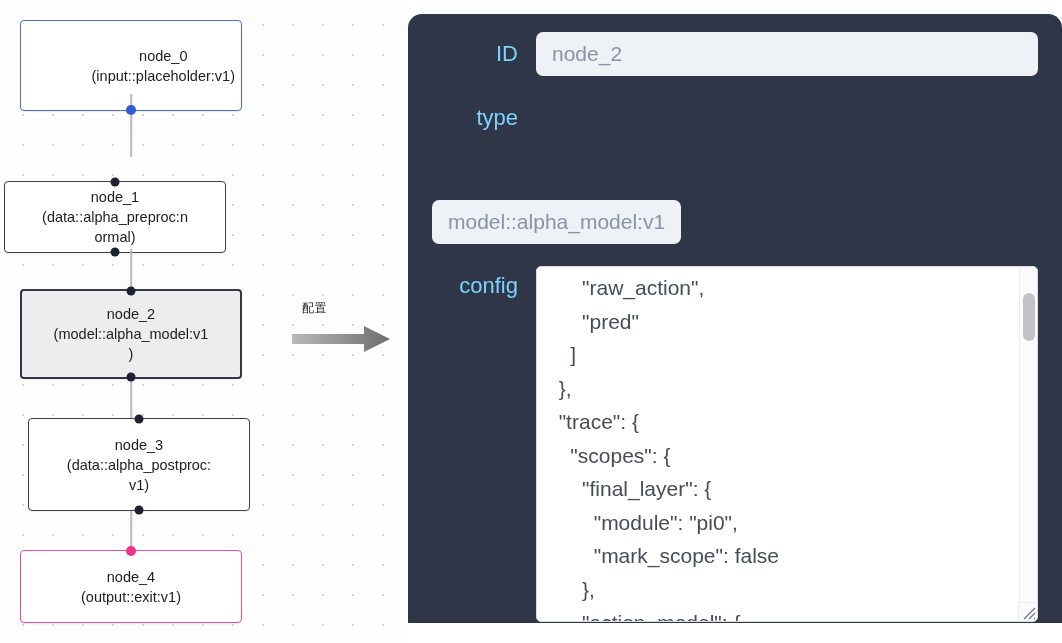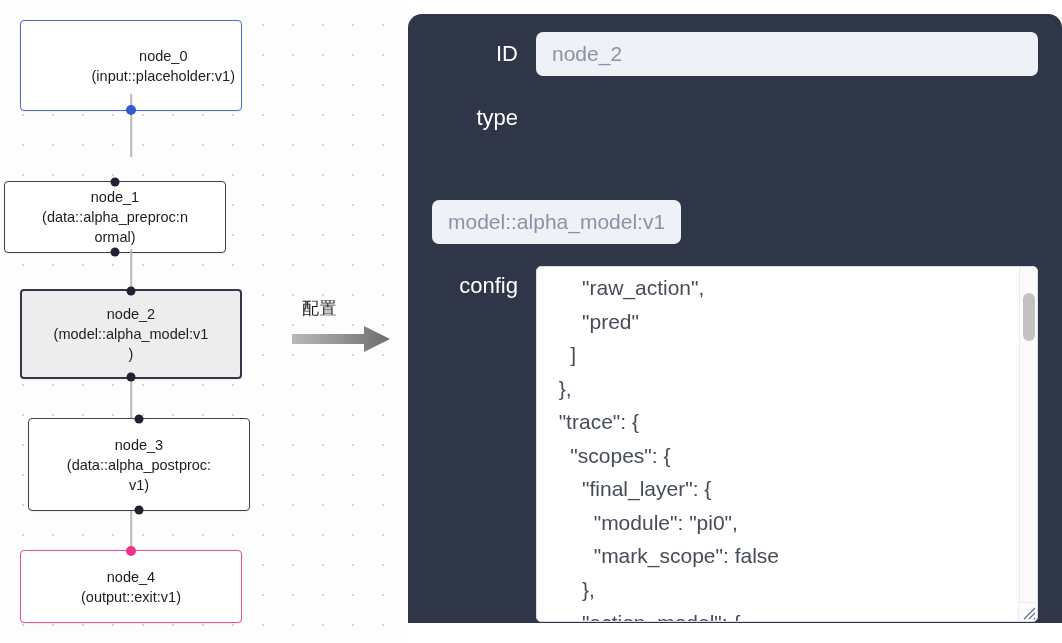--- a/index.html
+++ b/index.html
@@ -50,21 +50,21 @@
     position: absolute; width: 1.6px; background: #b9b9bd; left: 131px;
     transform: translateX(-50%); z-index: 1;
   }
 
   
   #transition {
     position: absolute; left: 290px; top: 296px; width: 110px; height: 64px;
     z-index: 6;
   }
   #transition .arrow-label {
-    font-size: 17px; color: #1d1d1f; text-align: left;
+    font-size: 12px; color: #1d1d1f; text-align: left;
     padding-left: 12px; letter-spacing: .5px; line-height: 24px;
     font-family: "DejaVu Sans", sans-serif;
   }
   #transition svg { display: block; margin-top: 4px; }
 
   
   #config-panel {
     position: absolute; left: 408px; top: 14px; width: 654px; height: 609px;
     background: #2e3648;
     border-radius: 14px 14px 0 0;
@@ -72,21 +72,21 @@
     overflow: hidden;
   }
 
   .form-row { display: flex; align-items: flex-start; padding: 0 24px; }
   .row-id     { margin-top: 18px; }
   .row-type   { margin-top: 20px; flex-direction: column; }
   .row-config { margin-top: 22px; }
 
   .field-label {
     width: 104px; flex: 0 0 104px; text-align: right;
-    color: #ffffff; font-size: 22px; line-height: 44px;
+    color: #7dd3fc; font-size: 22px; line-height: 44px;
     padding-right: 18px; user-select: none;
   }
   .row-config .field-label { line-height: 40px; }
 
   .field-input {
     flex: 1 1 auto; height: 44px;
     background: #eef1f6; border: none; border-radius: 7px;
     color: #8a93a3; font-size: 21px;
     padding: 0 16px; line-height: 44px;
     font-family: "Liberation Sans", sans-serif;

